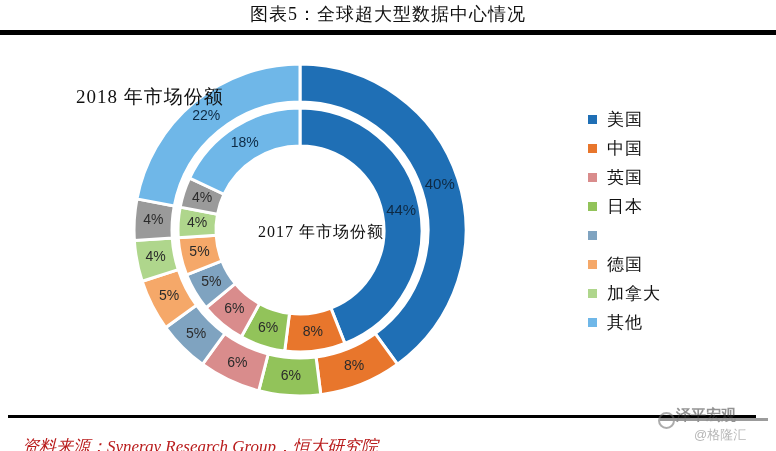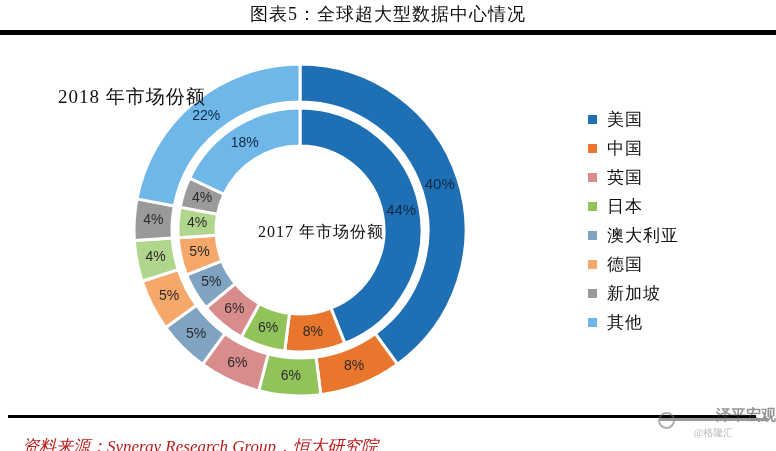--- a/index.html
+++ b/index.html
@@ -35,21 +35,21 @@
   .slice-label{
     font-family:"Liberation Sans", sans-serif;
     font-size:14px;fill:#2b2b2b;
     text-anchor:middle;dominant-baseline:middle;
     pointer-events:none;
   }
   .slice-label.on-blue{fill:#0e2a44;}
   .slice-label.big{font-size:15px;}
 
   .ring-label-2018{
-    position:absolute;left:58px;top:84px;
+    position:absolute;left:76px;top:84px;
     font-family:"Liberation Serif", serif;
     font-size:19px;color:#111;white-space:nowrap;letter-spacing:1px;
   }
   .ring-label-2017{
     position:absolute;left:258px;top:222px;
     font-family:"Liberation Serif", serif;
     font-size:16px;color:#111;white-space:nowrap;letter-spacing:1px;
   }
 
   .legend{
@@ -69,26 +69,26 @@
   .watermark{
     position:absolute;left:656px;top:400px;width:116px;height:46px;
     opacity:.55;
   }
   .wm-line{
     position:absolute;left:4px;top:18px;width:108px;height:3px;background:#4a4a4a;
   }
   .wm-main{
     position:absolute;left:20px;top:6px;
     font-family:"Liberation Serif", serif;
-    font-size:15px;color:#3a3a3a;font-weight:bold;white-space:nowrap;margin-left:40px;
+    font-size:15px;color:#3a3a3a;font-weight:bold;white-space:nowrap;
   }
   .wm-sub{
     position:absolute;left:38px;top:26px;
-    font-family:Liberation Serif, serif;
-    font-size:10px;color:#7a7a7a;white-space:nowrap;
+    font-family:Liberation Sans, sans-serif;
+    font-size:13px;color:#7a7a7a;white-space:nowrap;
   }
   .wm-dot{
     position:absolute;left:2px;top:12px;width:13px;height:13px;
     border:2px solid #6a6a6a;border-radius:50%;
   }
 </style>
 </head>
 <body>
 
 <div class="figure">
@@ -160,29 +160,28 @@
       <div class="legend-item">
         <span class="legend-swatch" style="background: rgb(217, 140, 140);"></span>
         <span class="legend-text">英国</span>
       </div>
       <div class="legend-item">
         <span class="legend-swatch" style="background: rgb(146, 195, 90);"></span>
         <span class="legend-text">日本</span>
       </div>
       <div class="legend-item">
         <span class="legend-swatch" style="background: rgb(127, 163, 192);"></span>
-        <span class="legend-text">澳大利亚</span>
       </div>
       <div class="legend-item">
         <span class="legend-swatch" style="background: rgb(245, 168, 105);"></span>
         <span class="legend-text">德国</span>
       </div>
       <div class="legend-item">
-        <span class="legend-swatch" style="background: rgb(154, 154, 154);"></span>
-        <span class="legend-text">新加坡</span>
+        <span class="legend-swatch" style="background: rgb(175, 214, 140);"></span>
+        <span class="legend-text">加拿大</span>
       </div>
       <div class="legend-item">
         <span class="legend-swatch" style="background: rgb(111, 183, 232);"></span>
         <span class="legend-text">其他</span>
       </div>
     </div>
 
   <div class="rule-bottom"></div>
   <div class="source">资料来源：Synergy Research Group，恒大研究院</div>
 

